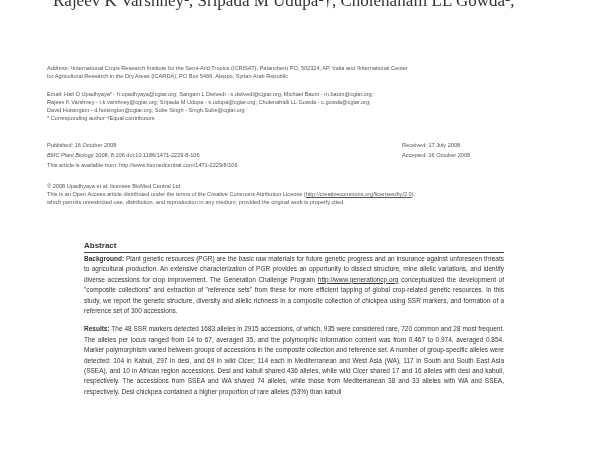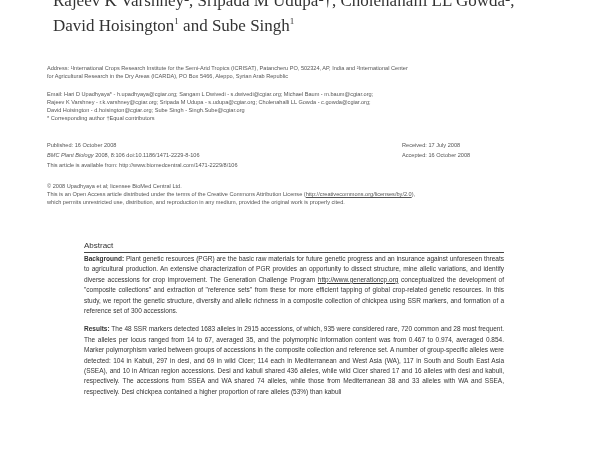--- a/index.html
+++ b/index.html
@@ -24,34 +24,31 @@
   .dates-left { position: absolute; left: 47px; top: 140px; font-size: 5.6px; line-height: 10px; color: #555; }
   .dates-right { position: absolute; left: 402px; top: 140px; font-size: 5.6px; line-height: 10px; color: #555; }
   .license { top: 182px; }
   .italic { font-style: italic; }
   .link { text-decoration: underline; }
   .abstract {
     position: absolute; left: 84px; top: 241px; width: 420px;
     font-size: 6.5px; line-height: 10.4px; color: #333;
   }
   .abstract-title {
-    font-weight: normal; font-size: 8px; line-height: 10px;
+    font-weight: bold; font-size: 8px; line-height: 10px;
     border-bottom: 1px solid #444; padding-bottom: 1px; margin-bottom: 1px;
   }
   .abstract p { margin: 0 0 8px 0; text-align: justify; }
   .abstract b { font-weight: bold; }
 </style>
 </head>
 <body>
 
 <div class="authors">
   <div>Rajeev K Varshney², Sripada M Udupa²†, Cholenahalli LL Gowda²,</div>
-  <div>
-    <span>David Hoisington</span><sup>1</sup><span> and </span><span>Sube Singh</span><sup>1</sup>
-  </div>
 </div>
 
 <div class="small address">
   <div>Address: ¹International Crops Research Institute for the Semi-Arid Tropics (ICRISAT), Patancheru PO, 502324, AP, India and ²International Center</div>
   <div>for Agricultural Research in the Dry Areas (ICARDA), PO Box 5466, Aleppo, Syrian Arab Republic</div>
 </div>
 
 <div class="small emails">
   <div>Email: Hari D Upadhyaya* - h.upadhyaya@cgiar.org; Sangam L Dwivedi - s.dwivedi@cgiar.org; Michael Baum - m.baum@cgiar.org;</div>
   <div>Rajeev K Varshney - r.k.varshney@cgiar.org; Sripada M Udupa - s.udupa@cgiar.org; Cholenahalli LL Gowda - c.gowda@cgiar.org;</div>

